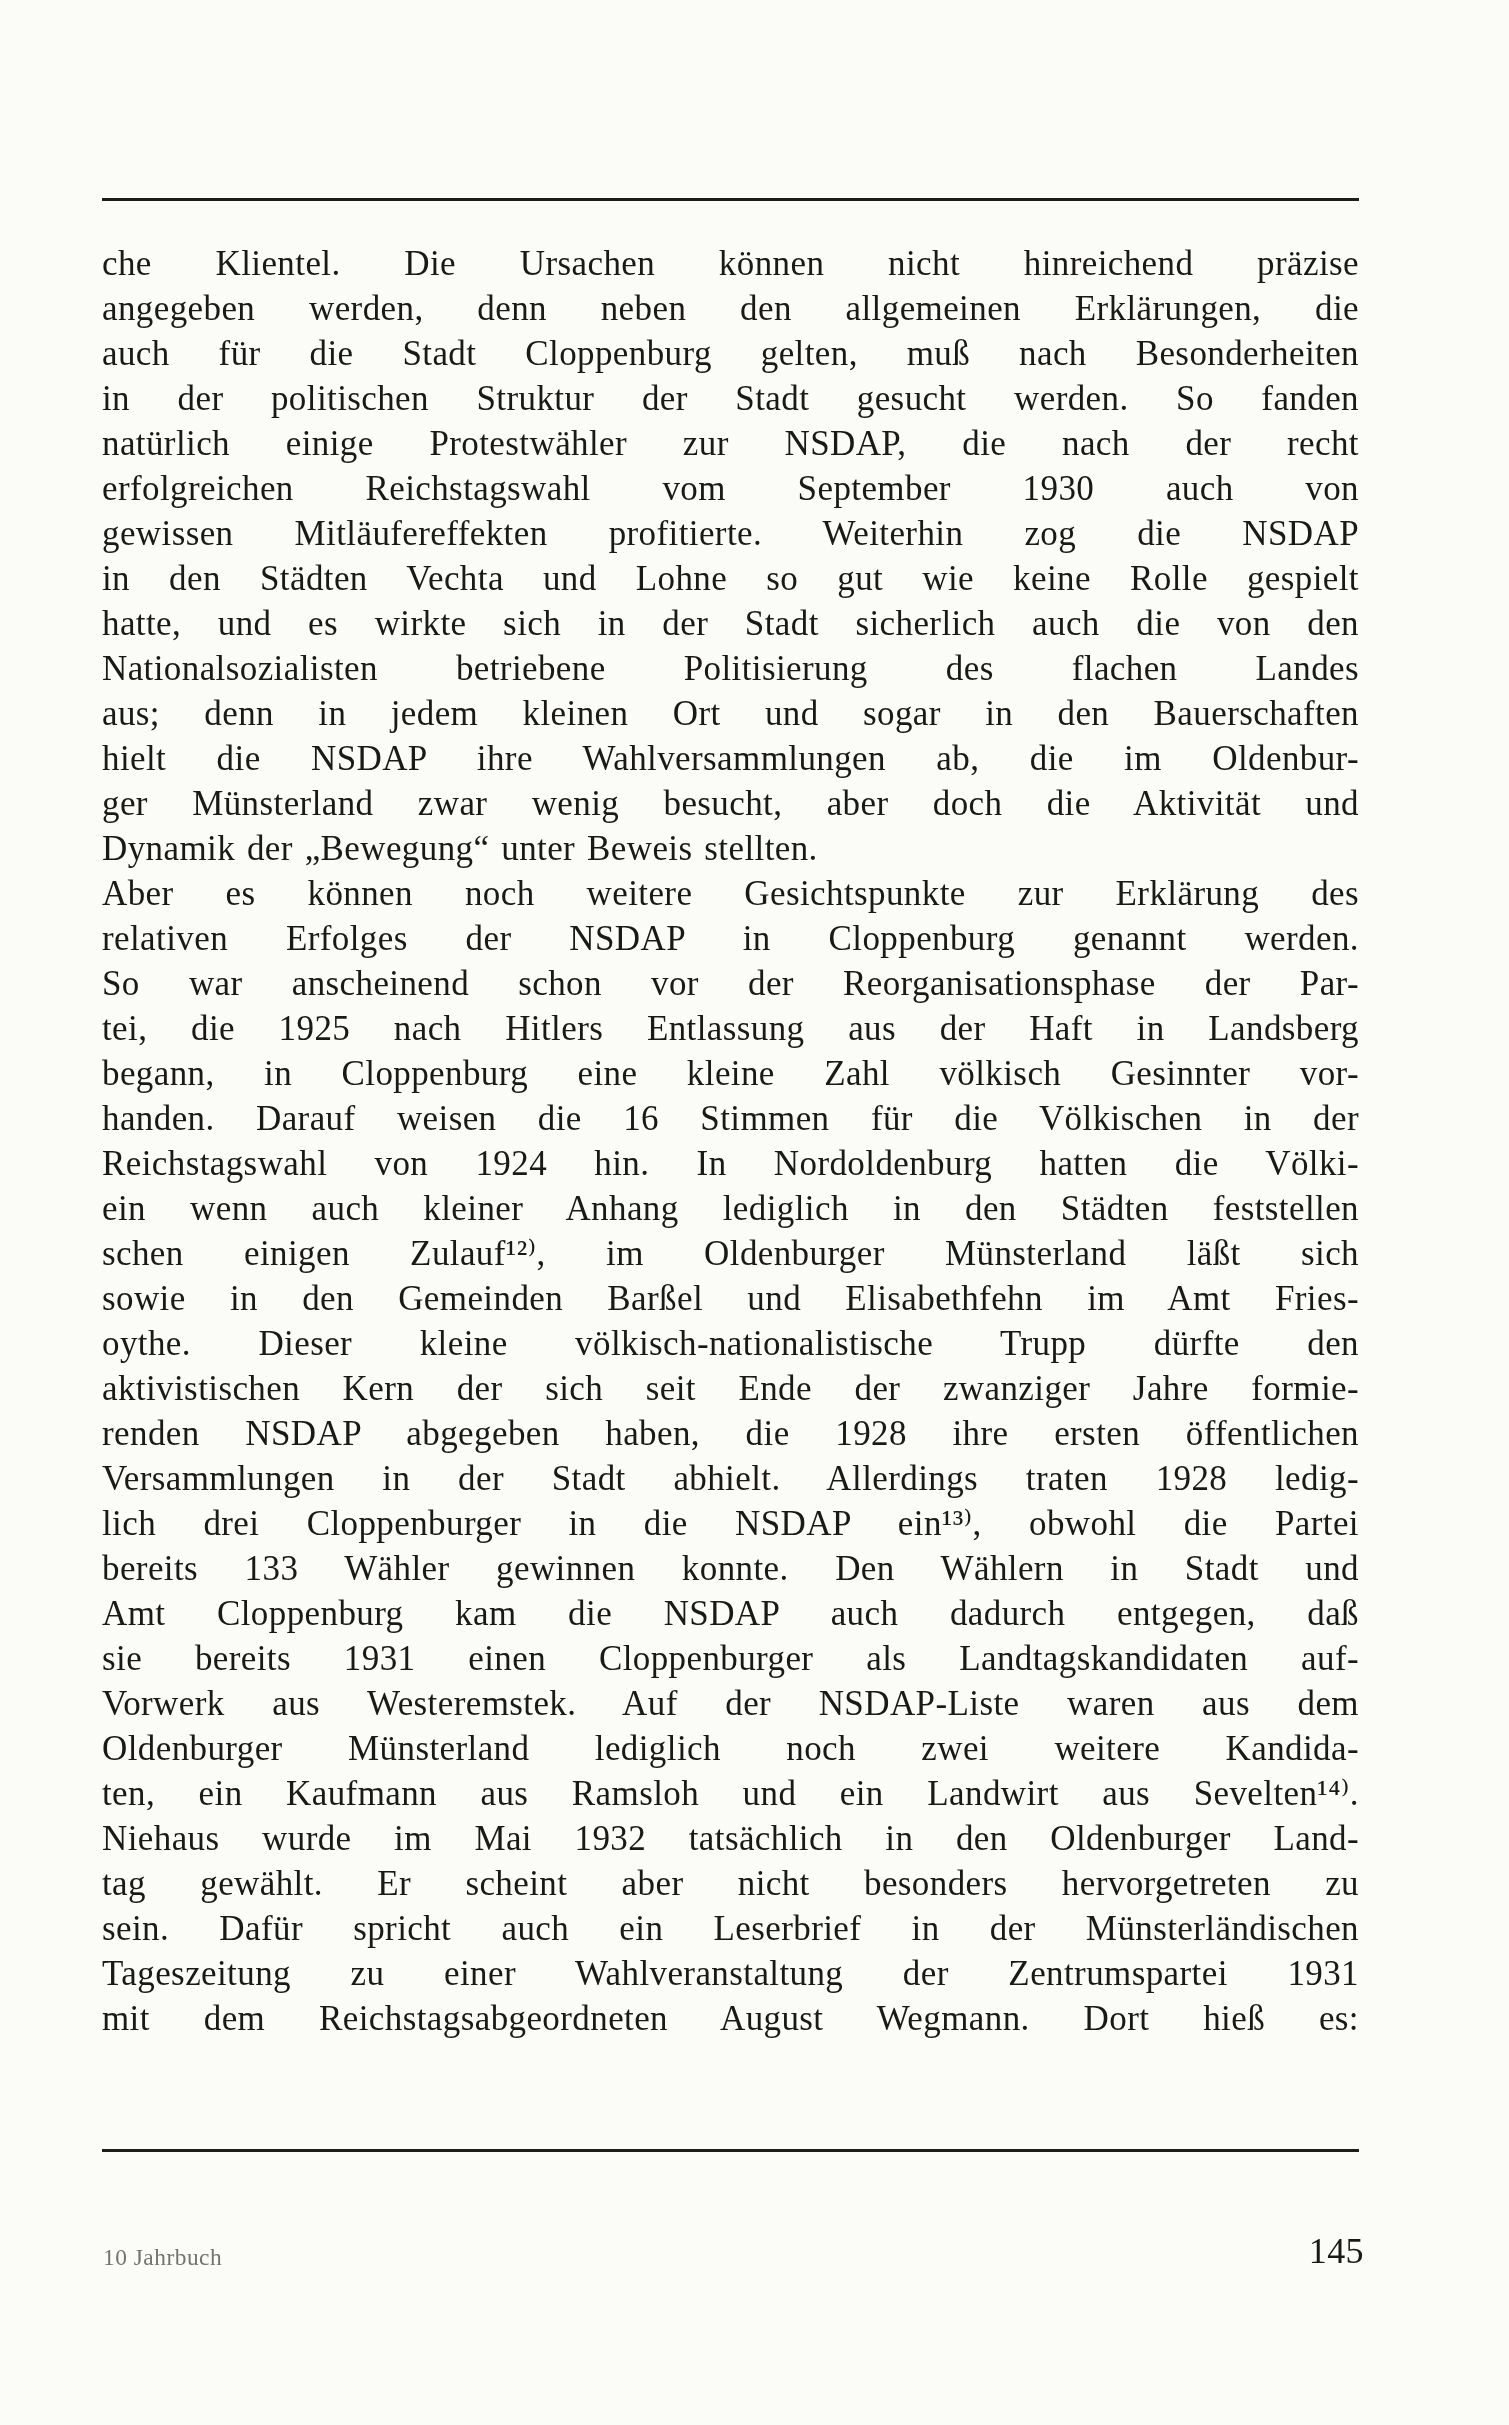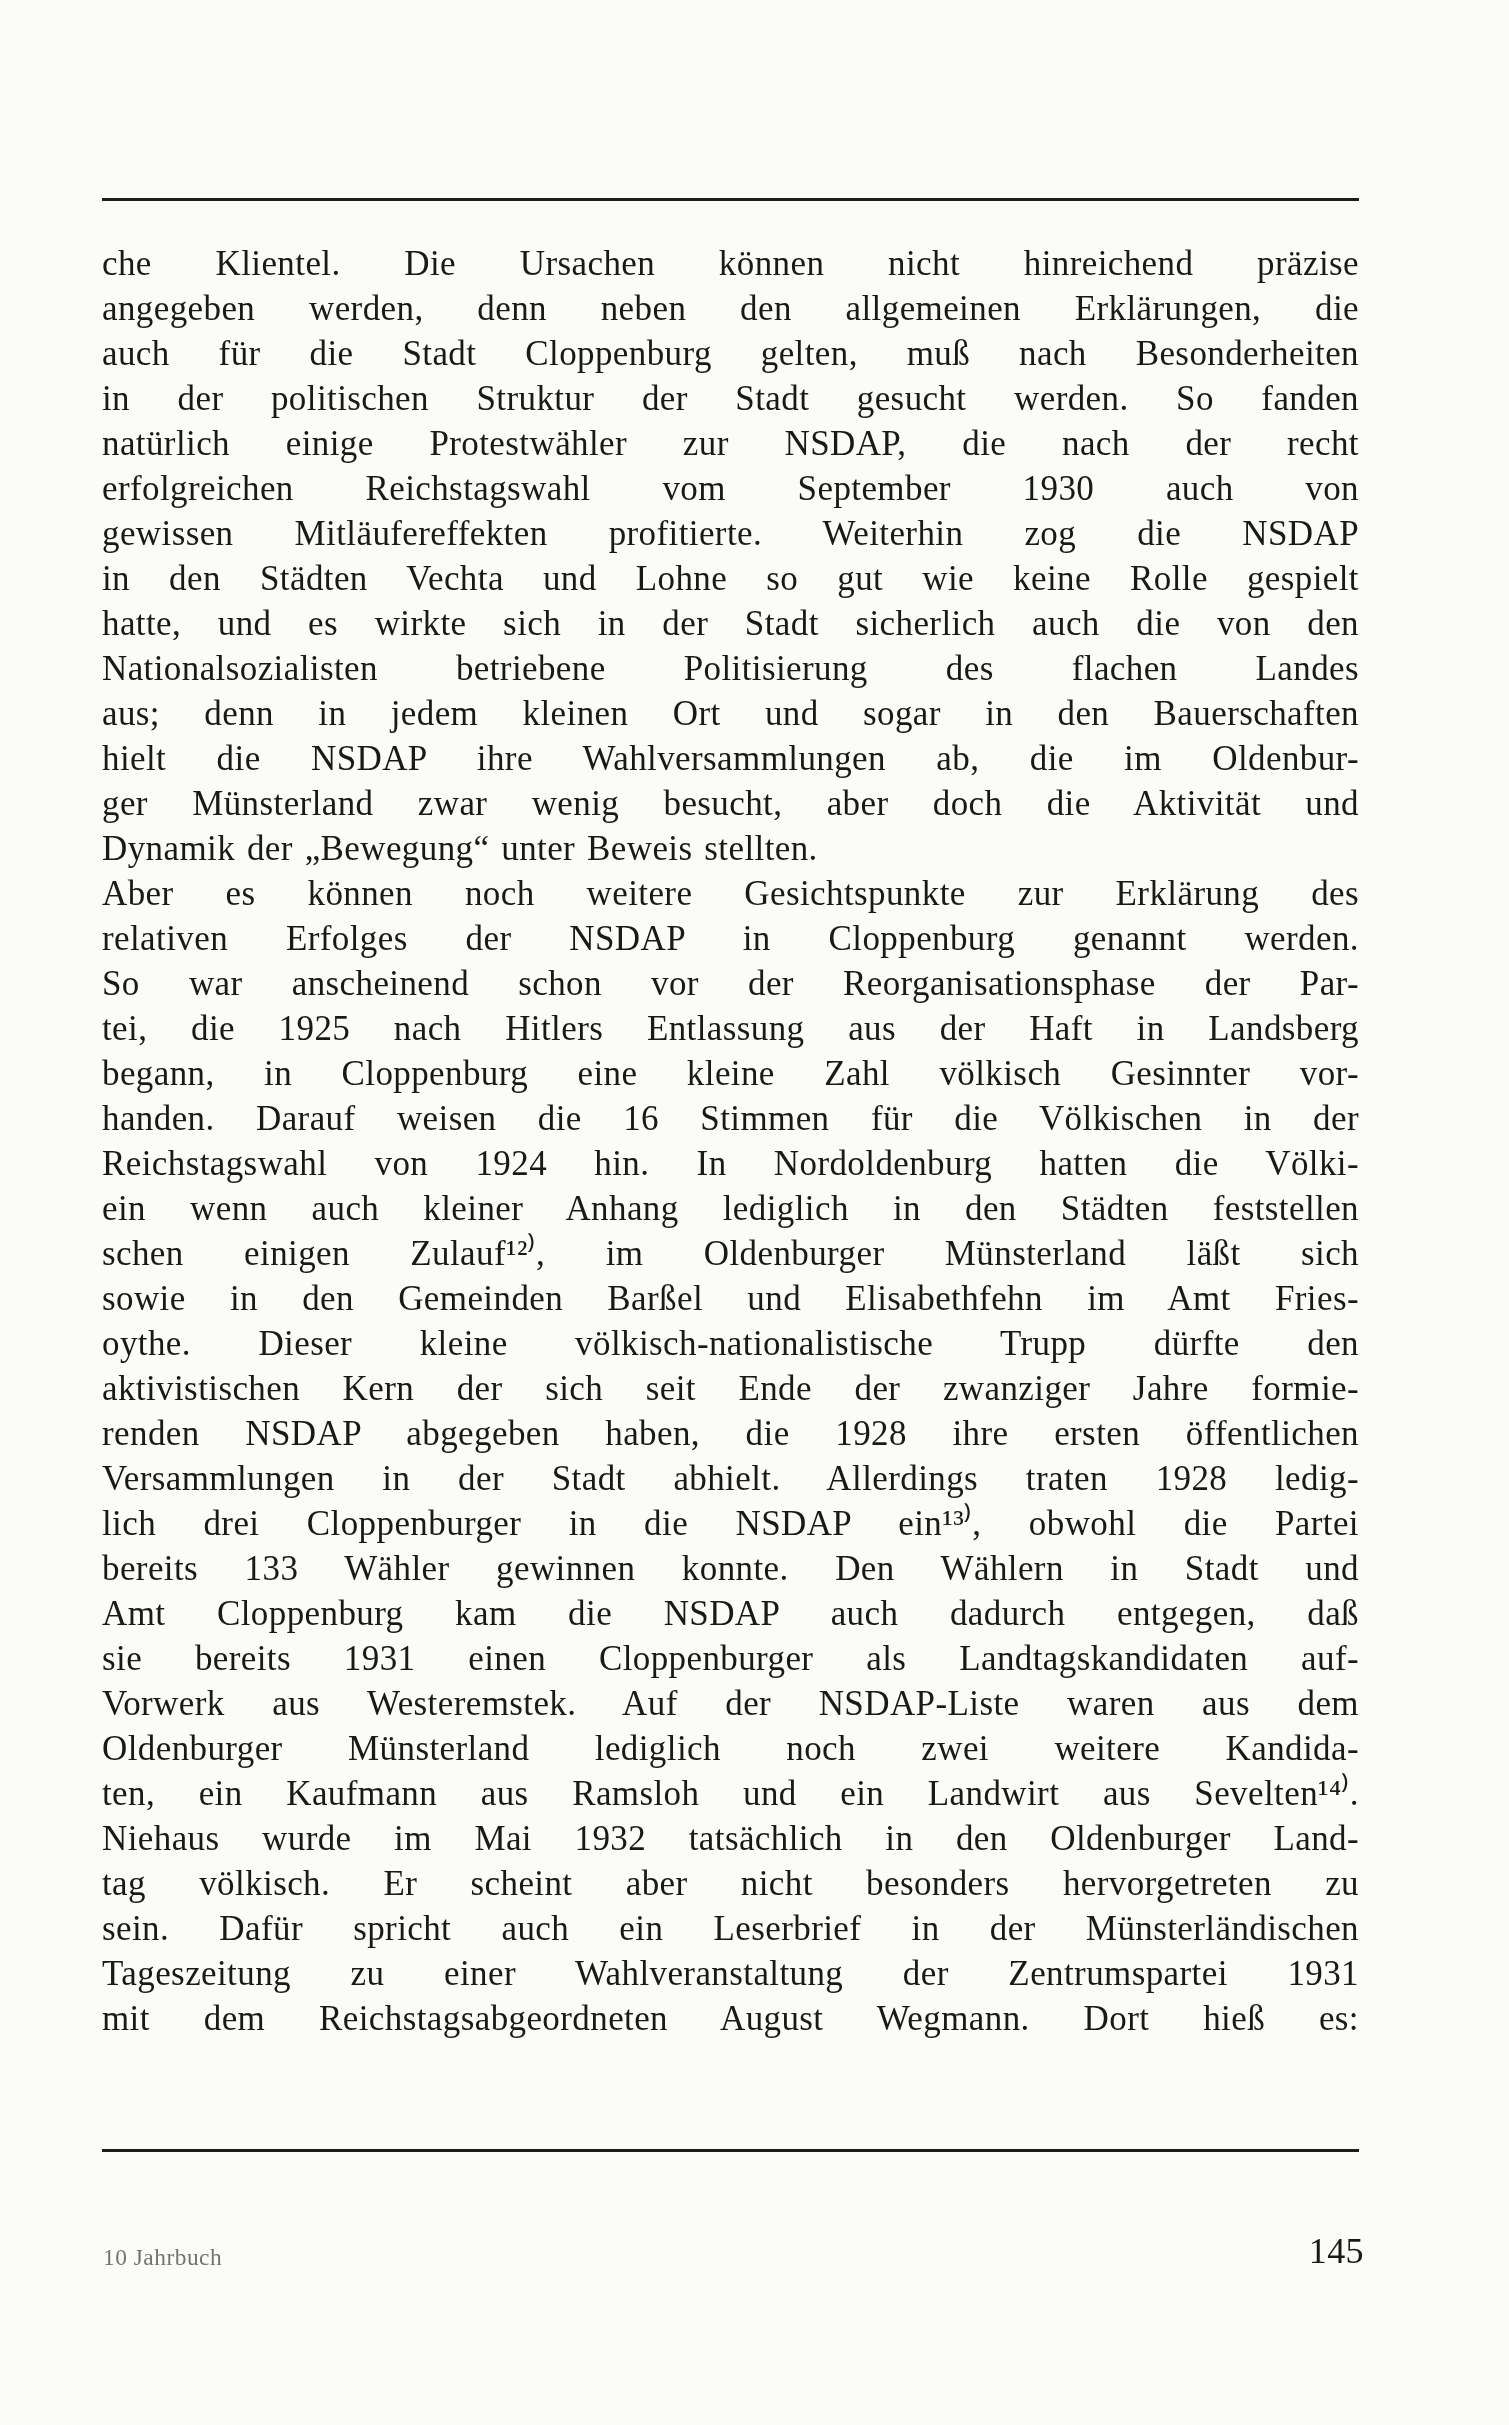--- a/index.html
+++ b/index.html
@@ -26,21 +26,20 @@
   }
   .text-block {
     position: absolute;
     left: 102px;
     top: 241px;
     width: 1257px;
     font-size: 35px;
     line-height: 45px;
     letter-spacing: 0.4px;
     word-spacing: 2.7px;
-    font-family: Liberation Serif, serif;
   }
   .paragraph {
     margin: 0;
   }
   .line {
     text-align: justify;
     text-align-last: justify;
     white-space: normal;
     height: 45px;
     overflow: hidden;
@@ -113,21 +112,21 @@
         <div class="line">renden NSDAP abgegeben haben, die 1928 ihre ersten öffentlichen</div>
         <div class="line">Versammlungen in der Stadt abhielt. Allerdings traten 1928 ledig-</div>
         <div class="line">lich drei Cloppenburger in die NSDAP ein¹³⁾, obwohl die Partei</div>
         <div class="line">bereits 133 Wähler gewinnen konnte. Den Wählern in Stadt und</div>
         <div class="line">Amt Cloppenburg kam die NSDAP auch dadurch entgegen, daß</div>
         <div class="line">sie bereits 1931 einen Cloppenburger als Landtagskandidaten auf-</div>
         <div class="line">Vorwerk aus Westeremstek. Auf der NSDAP-Liste waren aus dem</div>
         <div class="line">Oldenburger Münsterland lediglich noch zwei weitere Kandida-</div>
         <div class="line">ten, ein Kaufmann aus Ramsloh und ein Landwirt aus Sevelten¹⁴⁾.</div>
         <div class="line">Niehaus wurde im Mai 1932 tatsächlich in den Oldenburger Land-</div>
-        <div class="line">tag völkisch. Er scheint aber nicht besonders hervorgetreten zu</div>
+        <div class="line">tag gewählt. Er scheint aber nicht besonders hervorgetreten zu</div>
         <div class="line">sein. Dafür spricht auch ein Leserbrief in der Münsterländischen</div>
         <div class="line">Tageszeitung zu einer Wahlveranstaltung der Zentrumspartei 1931</div>
         <div class="line">mit dem Reichstagsabgeordneten August Wegmann. Dort hieß es:</div>
       </div>
     </div>
 
   <div class="bottom-rule"></div>
 
   <div class="footer-imprint">10 Jahrbuch</div>
 

